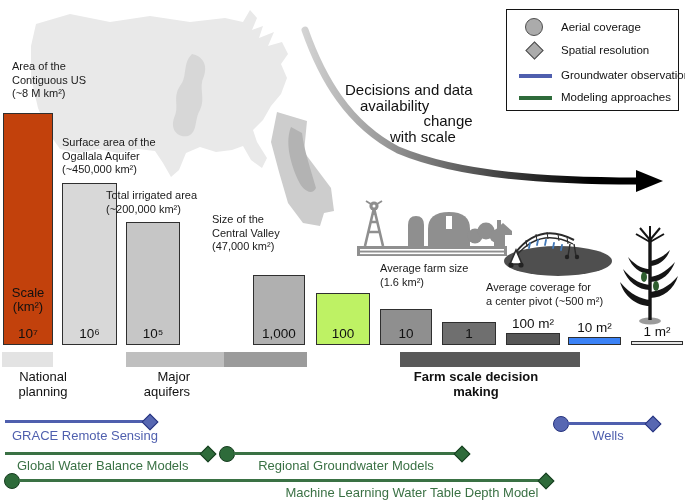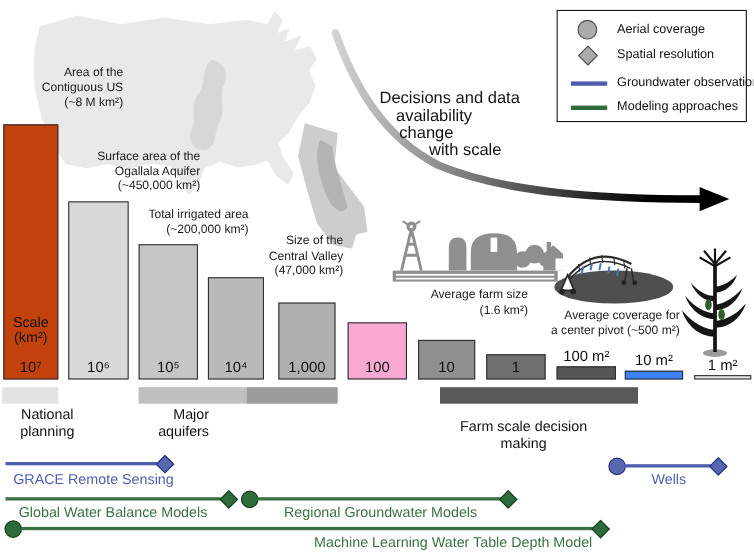--- a/index.html
+++ b/index.html
@@ -10,27 +10,27 @@
   
   .bar{position:absolute;border:1.5px solid #2f2f2f;box-sizing:border-box;}
   .bar-label{position:absolute;left:0;right:0;bottom:3px;text-align:center;
              font-size:13.5px;color:#111;white-space:nowrap;}
   .label-above .bar-label{bottom:auto;top:-18px;}
 
   .scale-header{position:absolute;left:3px;top:286px;width:50px;text-align:center;
                 font-size:13px;line-height:14px;white-space:pre-line;}
 
   
-  .annotation{position:absolute;font-size:11px;line-height:13.5px;text-align:right;
+  .annotation{position:absolute;font-size:11px;line-height:13.5px;text-align:left;
               white-space:pre-line;color:#1a1a1a;}
 
   
   .curve-text{position:absolute;left:345px;top:82px;font-size:15px;line-height:15.5px;color:#111;}
   .curve-text div{white-space:nowrap;}
-  .cl1{margin-left:0;} .cl2{margin-left:15px;} .cl3{margin-left:18px;} .cl4{margin-left:45px;}
+  .cl1{margin-left:0;} .cl2{margin-left:15px;} .cl3{margin-left:42px;text-align:right;} .cl4{margin-left:45px;}
 
   
   .band{position:absolute;top:352px;height:15px;}
   .band-national{left:2px;width:51px;background:#e3e3e3;}
   .band-aquifer-light{left:126px;width:98px;background:#bfbfbf;}
   .band-aquifer-dark{left:224px;width:83px;background:#9b9b9b;}
   .band-farm{left:400px;width:180px;background:#595959;}
   .strip-label{position:absolute;font-size:13px;line-height:14.5px;white-space:pre-line;color:#111;}
 
   
@@ -153,27 +153,24 @@
 
   <div class="bar" style="left: 3px; top: 113px; width: 50px; height: 232px; background: #c2410c;">
       <div class="bar-label">10⁷</div>
     </div>
     <div class="bar" style="left: 62px; top: 183px; width: 55px; height: 162px; background: rgb(216, 216, 216);">
       <div class="bar-label">10⁶</div>
     </div>
     <div class="bar" style="left: 126px; top: 222px; width: 54px; height: 123px; background: rgb(198, 198, 198);">
       <div class="bar-label">10⁵</div>
     </div>
-    <div class="bar" style="left: 189px; top: 252px; width: 51px; height: 93px; background: rgb(185, 185, 185);">
-      <div class="bar-label">10⁴</div>
-    </div>
     <div class="bar" style="left: 253px; top: 275px; width: 52px; height: 70px; background: rgb(176, 176, 176);">
       <div class="bar-label">1,000</div>
     </div>
-    <div class="bar" style="left: 316px; top: 293px; width: 54px; height: 52px; background: #f9a8d4;">
+    <div class="bar" style="left: 316px; top: 293px; width: 54px; height: 52px; background: #bef264;">
       <div class="bar-label">100</div>
     </div>
     <div class="bar" style="left: 380px; top: 309px; width: 52px; height: 36px; background: rgb(143, 143, 143);">
       <div class="bar-label">10</div>
     </div>
     <div class="bar" style="left: 442px; top: 322px; width: 54px; height: 23px; background: rgb(111, 111, 111);">
       <div class="bar-label">1</div>
     </div>
     <div class="bar label-above" style="left: 506px; top: 333px; width: 54px; height: 12px; background: rgb(86, 86, 86);">
       <div class="bar-label">100 m²</div>
@@ -213,21 +210,21 @@
 
   <div class="band band-national"></div>
   <div class="band band-aquifer-light"></div>
   <div class="band band-aquifer-dark"></div>
   <div class="band band-farm"></div>
 
   <div class="strip-label" style="left: 3px; top: 370px; width: 80px; text-align: center;">National
 planning</div>
     <div class="strip-label" style="left: 110px; top: 370px; width: 80px; text-align: right;">Major
 aquifers</div>
-    <div class="strip-label" style="left: 400px; top: 381px; width: 152px; text-align: center;">Farm scale decision
+    <div class="strip-label" style="left: 400px; top: 370px; width: 152px; text-align: center; font-weight: bold;">Farm scale decision
 making</div>
 
   <div class="legend">
     <span class="leg-circle"></span>
     <span class="leg-diamond"></span>
     <span class="leg-bline"></span>
     <span class="leg-gline"></span>
     <span class="leg-label ll1">Aerial coverage</span>
     <span class="leg-label ll2">Spatial resolution</span>
     <span class="leg-label ll3">Groundwater observation</span>

